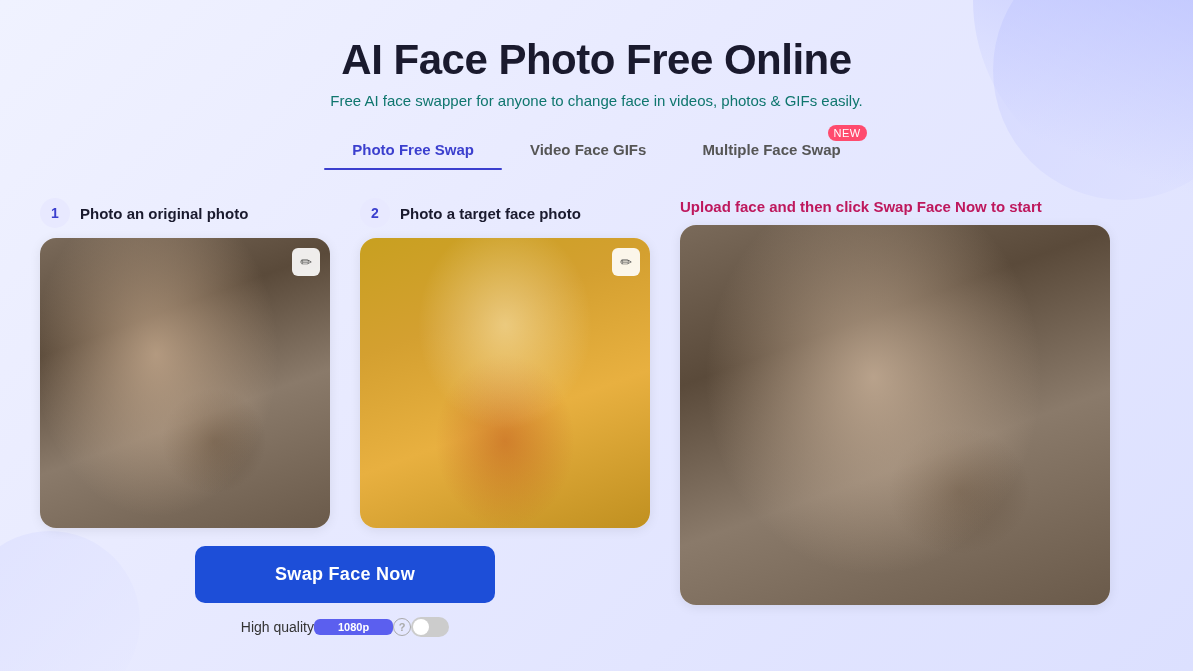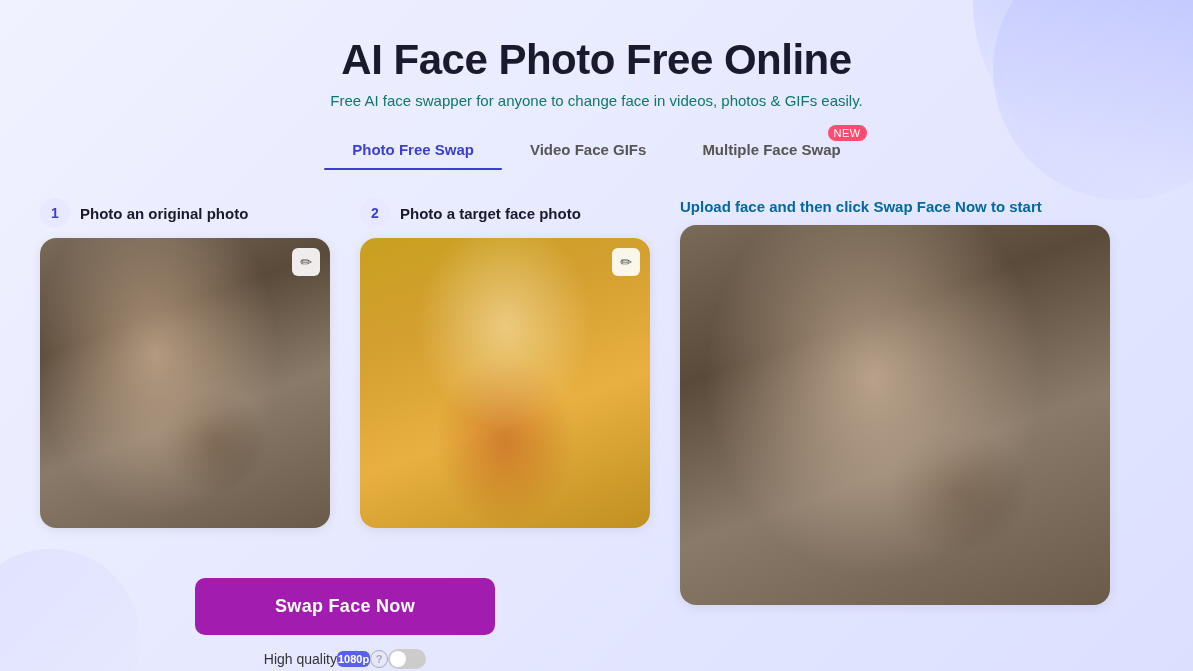--- a/index.html
+++ b/index.html
@@ -210,46 +210,45 @@
       background: rgba(255,255,255,0.9);
       border-radius: 6px;
       display: flex; align-items: center; justify-content: center;
       font-size: 14px;
       cursor: pointer;
       color: #555;
     }
 
     
     .swap-btn {
-      background: #a21caf;
+      background: #1d4ed8;
       color: #fff;
       border: none;
       border-radius: 10px;
       padding: 18px 80px;
       font-size: 18px;
       font-weight: 700;
       cursor: pointer;
       letter-spacing: 0.3px;
       margin-bottom: 14px;
-      margin-top: 32px;
     }
 
     
     .quality-row {
       display: flex;
       align-items: center;
       font-size: 14px;
       color: #333;
     }
     .quality-badge {
       background: #5b5fef;
       color: #fff;
       font-size: 11px;
       font-weight: 700;
-      padding: 2px 1px;
+      padding: 2px 24px;
       border-radius: 6px;
     }
     .help-icon {
       width: 18px; height: 18px;
       border: 1.5px solid #aaa;
       border-radius: 50%;
       display: flex; align-items: center; justify-content: center;
       font-size: 11px;
       color: #aaa;
       font-weight: 700;
@@ -275,21 +274,21 @@
     
     .right-section {
       flex: 1;
       display: flex;
       flex-direction: column;
       align-items: flex-start;
     }
     .result-label {
       font-size: 15px;
       font-weight: 700;
-      color: #0369a1;
+      color: #be185d;
       margin-bottom: 10px;
     }
     .result-area {
       width: 100%;
       max-width: 430px;
       height: 380px;
       background: #fff;
       border-radius: 16px;
       overflow: hidden;
       box-shadow: 0 2px 12px rgba(0,0,0,0.08);

